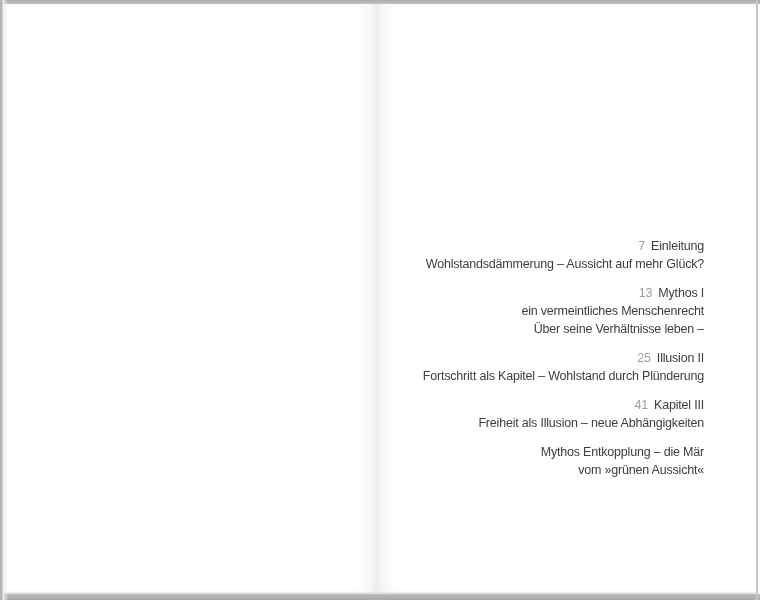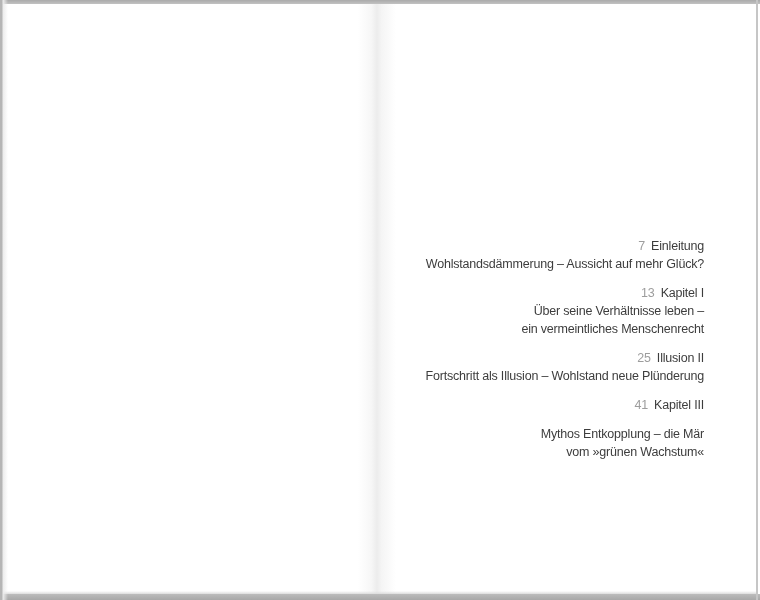--- a/index.html
+++ b/index.html
@@ -85,42 +85,43 @@
 
       <div class="toc-entry">
         <div>
           <span class="chapter-num">7</span><span class="chapter-label">Einleitung</span>
         </div>
         <div class="title-line">Wohlstandsdämmerung – Aussicht auf mehr Glück?</div>
       </div>
 
       <div class="toc-entry">
         <div>
-          <span class="chapter-num">13</span><span class="chapter-label">Kapitel I</span>
+          <span class="chapter-num">13</span><span class="chapter-label">Mythos I</span>
         </div>
+        <div class="title-line">ein vermeintliches Menschenrecht</div>
         <div class="title-line">Über seine Verhältnisse leben –</div>
-        <div class="title-line">ein vermeintliches Menschenrecht</div>
       </div>
 
       <div class="toc-entry">
         <div>
           <span class="chapter-num">25</span><span class="chapter-label">Illusion II</span>
         </div>
-        <div class="title-line">Fortschritt als Illusion – Wohlstand neue Plünderung</div>
+        <div class="title-line">Fortschritt als Kapitel – Wohlstand durch Plünderung</div>
       </div>
 
       <div class="toc-entry">
         <div>
           <span class="chapter-num">41</span><span class="chapter-label">Kapitel III</span>
         </div>
+        <div class="title-line">Freiheit als Illusion – neue Abhängigkeiten</div>
       </div>
 
       <div class="toc-entry">
         <div class="title-line">Mythos Entkopplung – die Mär</div>
-        <div class="title-line">vom »grünen Wachstum«</div>
+        <div class="title-line">vom »grünen Aussicht«</div>
       </div>
 
     </div>
   </div>
 
   <div class="fold"></div>
 
   <div class="edge-top"></div>
   <div class="edge-bottom-shade"></div>
   <div class="edge-bottom"></div>

